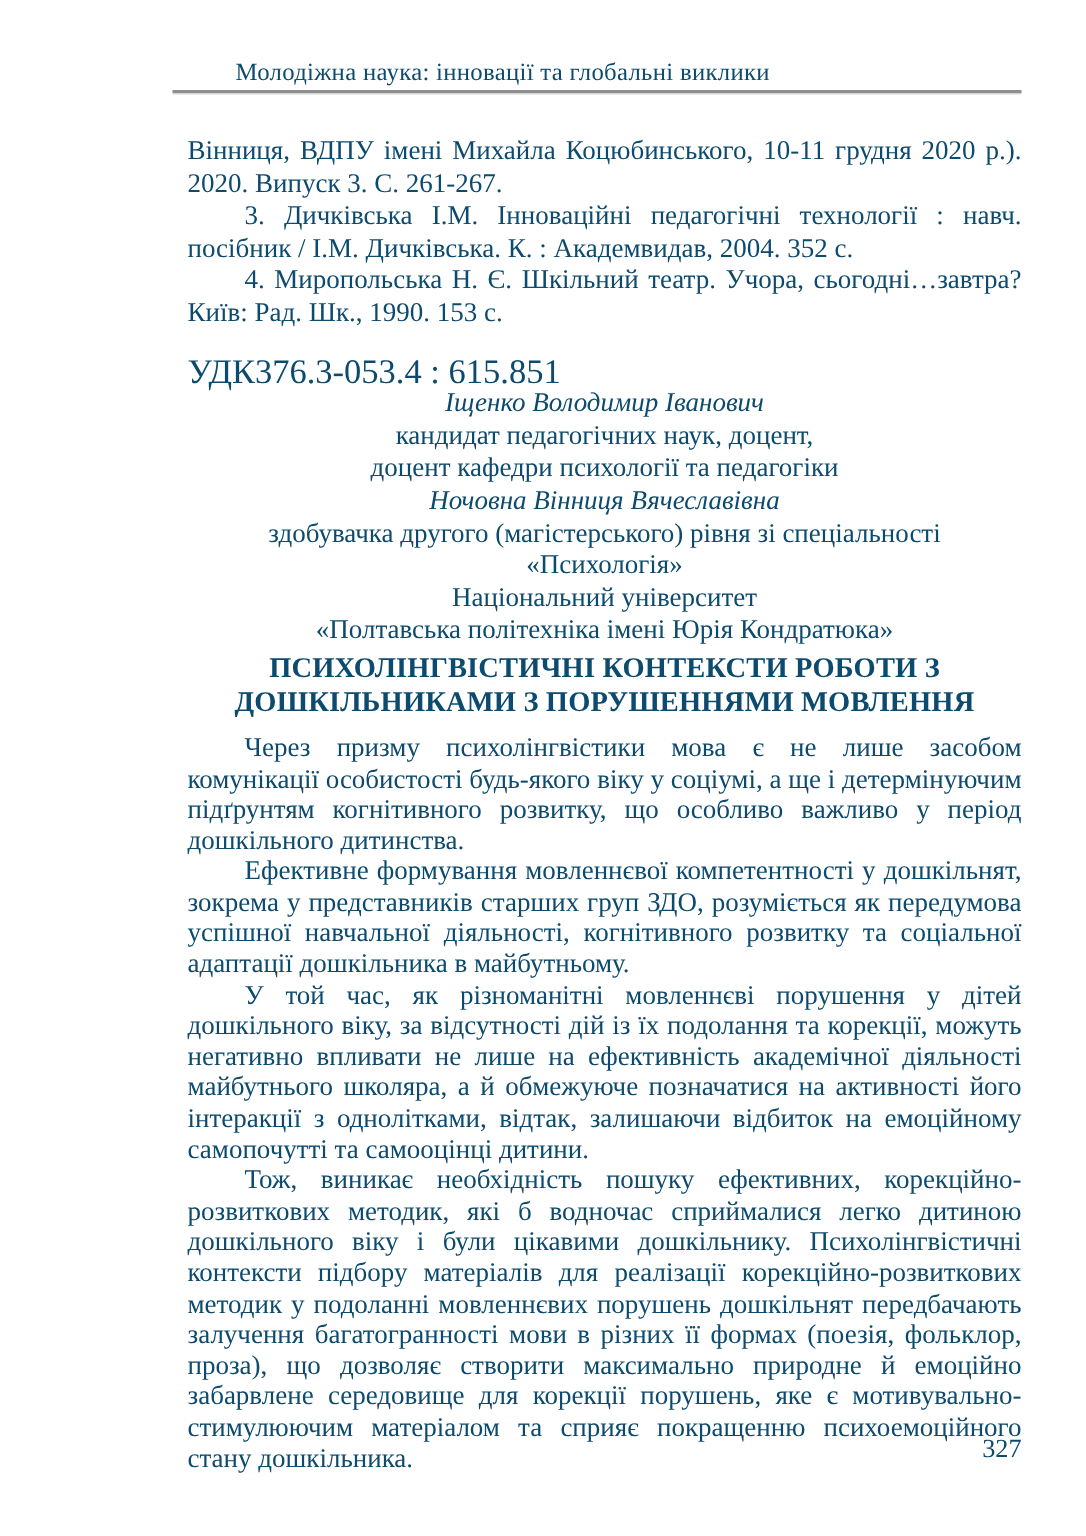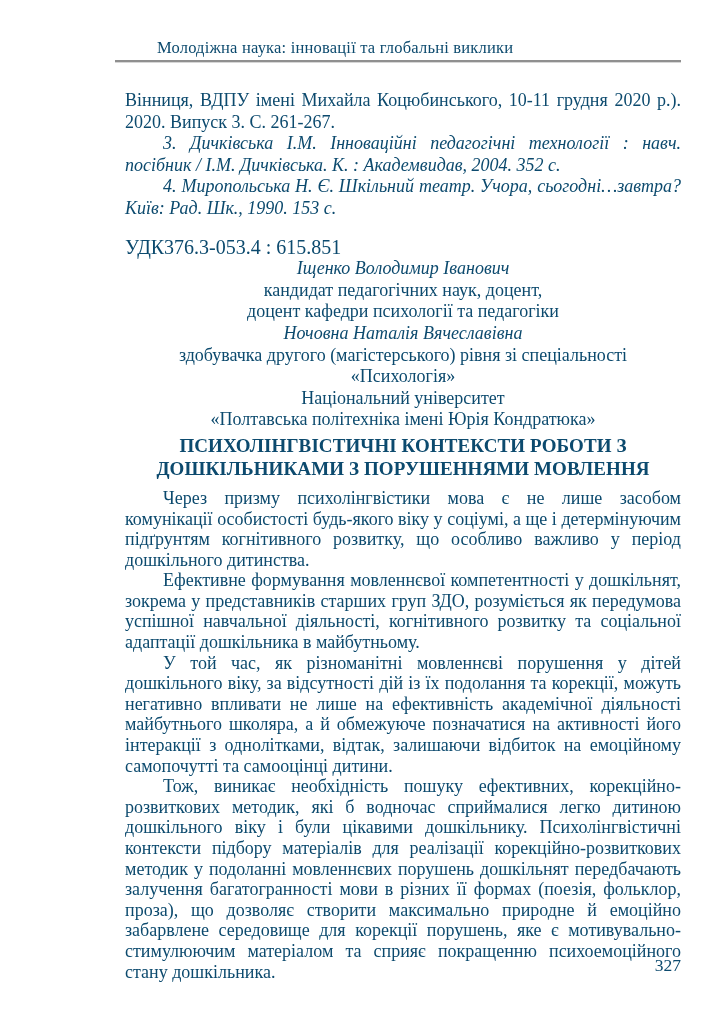--- a/index.html
+++ b/index.html
@@ -39,25 +39,25 @@
     margin-left: -10px;
   }
   
   .refs {
     margin-top: 27px;
     font-size: 18px;
     line-height: 21.6px;
     text-align: justify;
   }
   .ref-cont { text-indent: 0; margin: 0; }
-  .ref-item { text-indent: 38px; margin: 0; font-style: italic; }
+  .ref-item { text-indent: 38px; margin: 0; }
   
   .udc {
     margin-top: 17px;
-    font-size: 20px;
+    font-size: 23px;
     line-height: 21.6px;
   }
   
   .authors {
     text-align: center;
     font-size: 18px;
     line-height: 21.6px;
   }
   .author-name {
     font-weight: normal;
@@ -106,21 +106,21 @@
       <p class="ref-item">3. Дичківська І.М. Інноваційні педагогічні технології : навч. посібник / І.М. Дичківська. К. : Академвидав, 2004. 352 с.</p>
       <p class="ref-item">4. Миропольська Н. Є. Шкільний театр. Учора, сьогодні…завтра? Київ: Рад. Шк., 1990. 153 с.</p>
     </div>
 
     <div class="udc">УДК376.3-053.4 : 615.851</div>
 
     <div class="authors">
       <div class="author-name">Іщенко Володимир Іванович</div>
       <div>кандидат педагогічних наук, доцент,</div>
       <div>доцент кафедри психології та педагогіки</div>
-      <div class="author-name">Ночовна Наталія Вячеславівна</div>
+      <div class="author-name">Ночовна Вінниця Вячеславівна</div>
       <div>здобувачка другого (магістерського) рівня зі спеціальності «Психологія»</div>
       <div>Національний університет</div>
       <div>«Полтавська політехніка імені Юрія Кондратюка»</div>
     </div>
 
     <div class="article-title">
       <div>ПСИХОЛІНГВІСТИЧНІ КОНТЕКСТИ РОБОТИ З</div>
       <div>ДОШКІЛЬНИКАМИ З ПОРУШЕННЯМИ МОВЛЕННЯ</div>
     </div>
 

